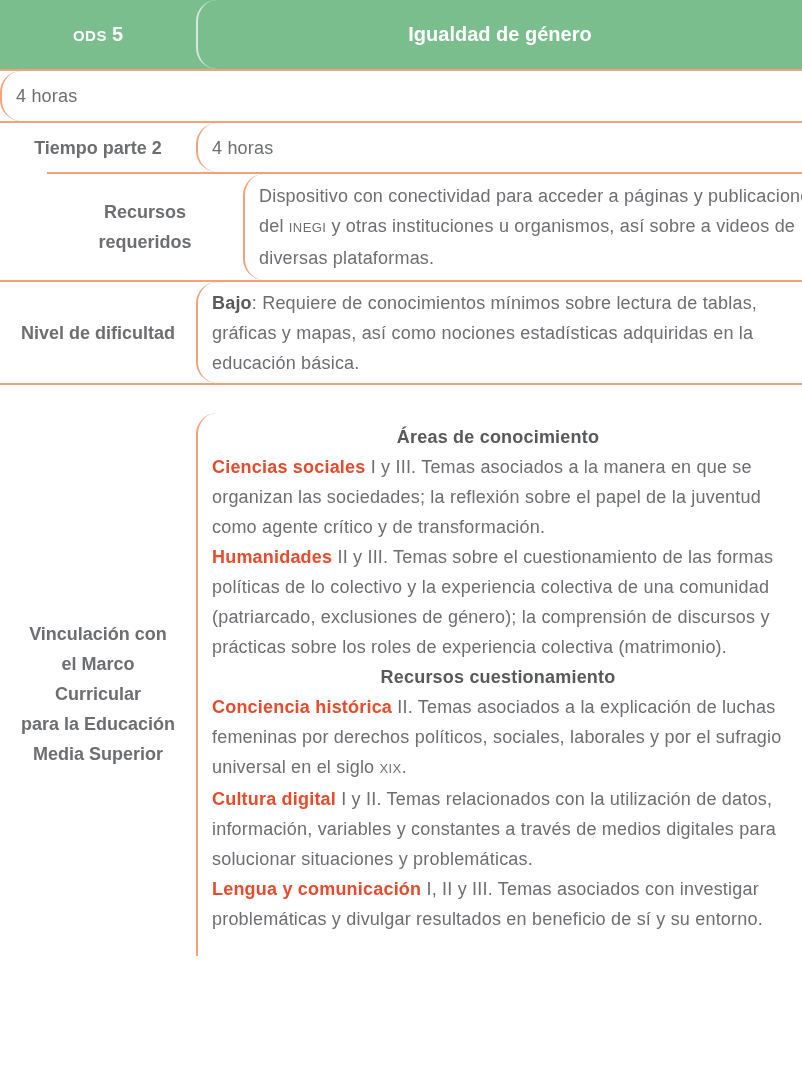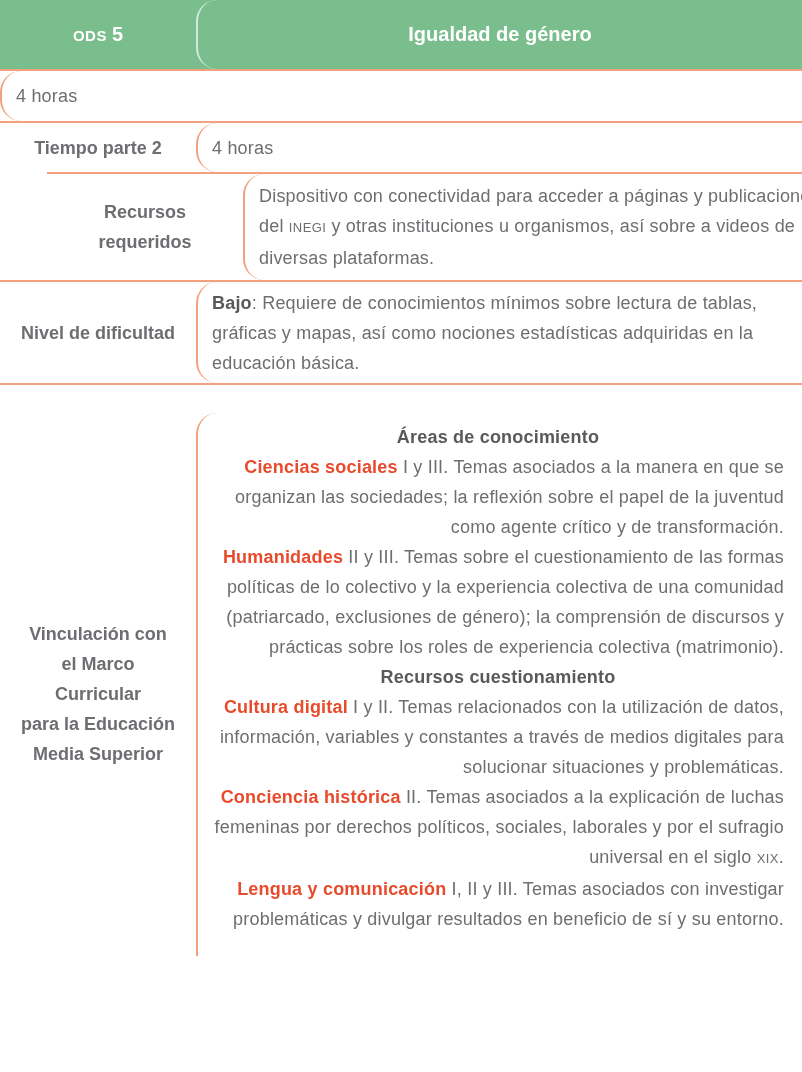--- a/index.html
+++ b/index.html
@@ -106,21 +106,21 @@
   }
   .row-r5 .cell-left { padding: 6px 16px; }
   .center-head {
     text-align: center;
     font-weight: bold;
     color: var(--heading-gray);
     font-size: 18px;
     line-height: 30px;
     letter-spacing: 0.2px;
   }
-  .item { font-size: 18px; line-height: 30px; letter-spacing: 0.2px; text-align: right; }
+  .item { font-size: 18px; line-height: 30px; letter-spacing: 0.2px; }
 </style>
 </head>
 <body>
 
 <div class="page">
   <div class="table">
 
     <div class="row row-header">
       <div class="cell-left">
         <span class="sc-prefix">ods</span>
@@ -166,23 +166,23 @@
 Media Superior</div>
       <div class="cell-right">
         <p class="center-head">Áreas de conocimiento</p>
 
         <p class="item"><span class="lead-red">Ciencias sociales</span><span> I y III. Temas asociados a la manera en que se organizan las sociedades; la reflexión sobre el papel de la juventud como agente crítico y de transformación.</span></p>
 
         <p class="item"><span class="lead-red">Humanidades</span><span> II y III. Temas sobre el cuestionamiento de las formas políticas de lo colectivo y la experiencia colectiva de una comunidad (patriarcado, exclusiones de género); la comprensión de discursos y prácticas sobre los roles de experiencia colectiva (matrimonio).</span></p>
 
         <p class="center-head">Recursos cuestionamiento</p>
 
+        <p class="item"><span class="lead-red">Conciencia histórica</span><span> II. Temas asociados a la explicación de luchas femeninas por derechos políticos, sociales, laborales y por el sufragio universal en el siglo </span><span class="sc-inline">xix</span><span>.</span></p>
+
         <p class="item"><span class="lead-red">Cultura digital</span><span> I y II. Temas relacionados con la utilización de datos, información, variables y constantes a través de medios digitales para solucionar situaciones y problemáticas.</span></p>
-
-        <p class="item"><span class="lead-red">Conciencia histórica</span><span> II. Temas asociados a la explicación de luchas femeninas por derechos políticos, sociales, laborales y por el sufragio universal en el siglo </span><span class="sc-inline">xix</span><span>.</span></p>
 
         <p class="item"><span class="lead-red">Lengua y comunicación</span><span> I, II y III. Temas asociados con investigar problemáticas y divulgar resultados en beneficio de sí y su entorno.</span></p>
 
       </div>
     </div>
 
   </div>
 </div>
 
 </body></html>

